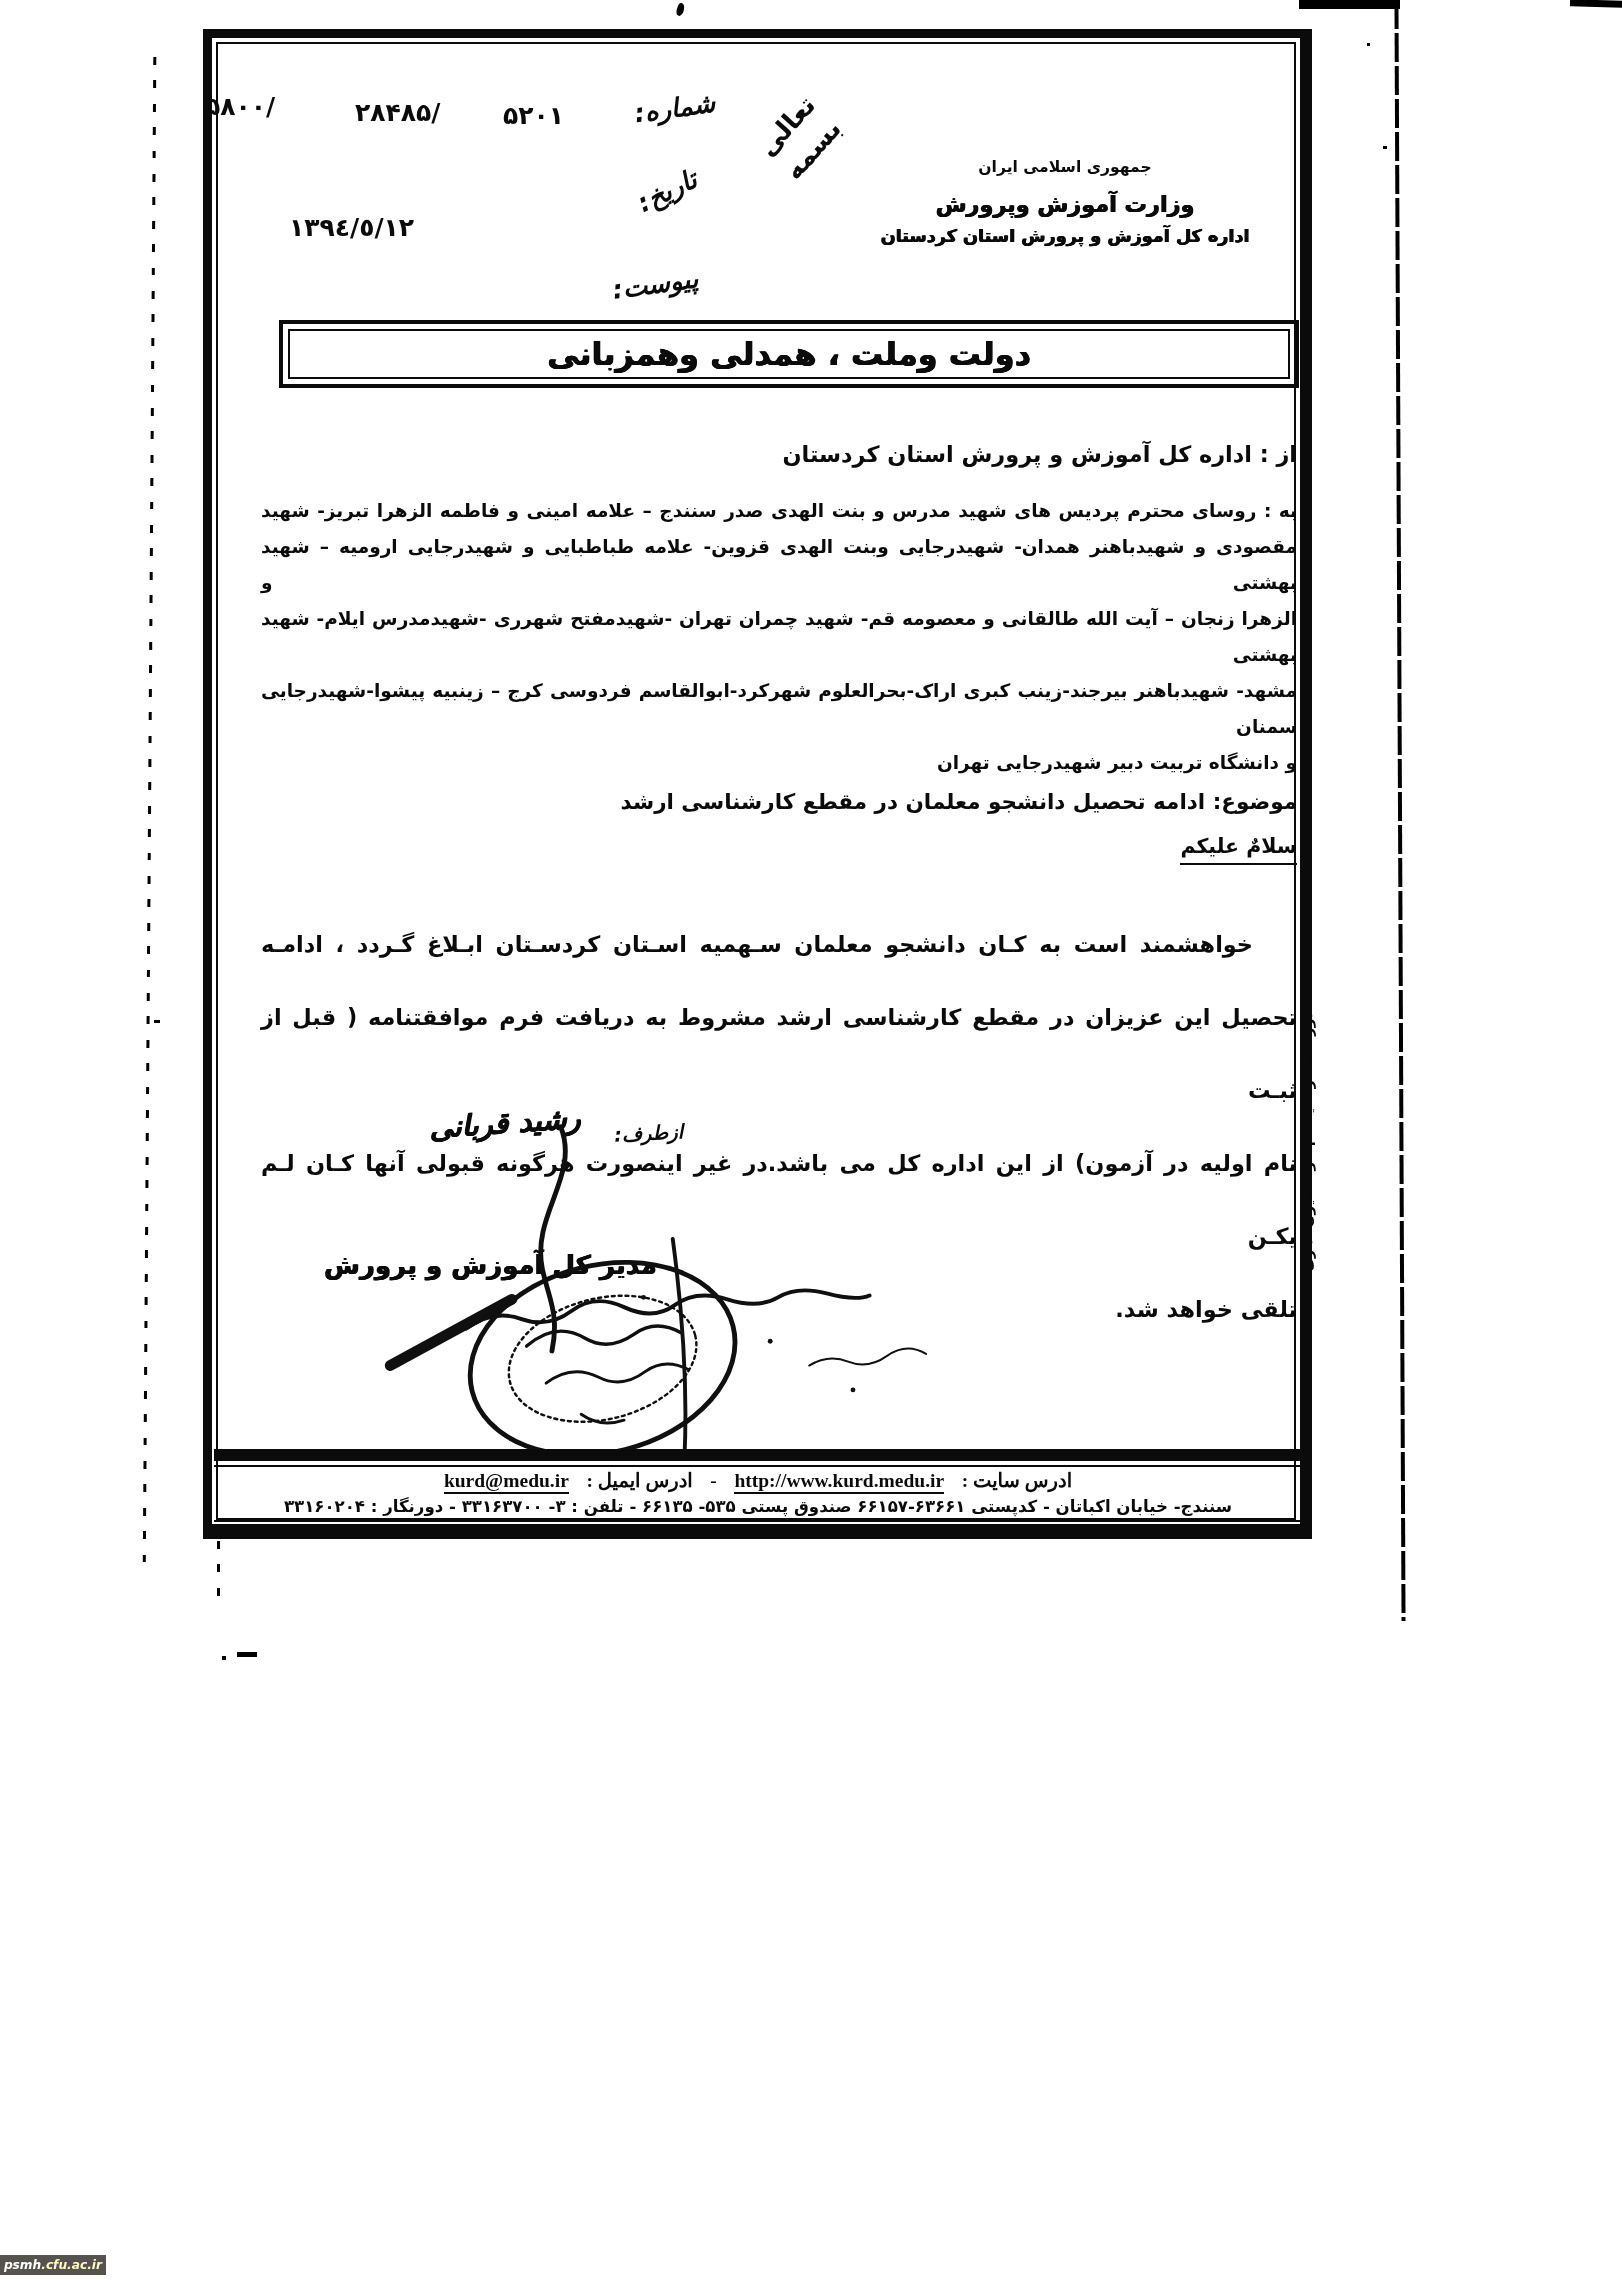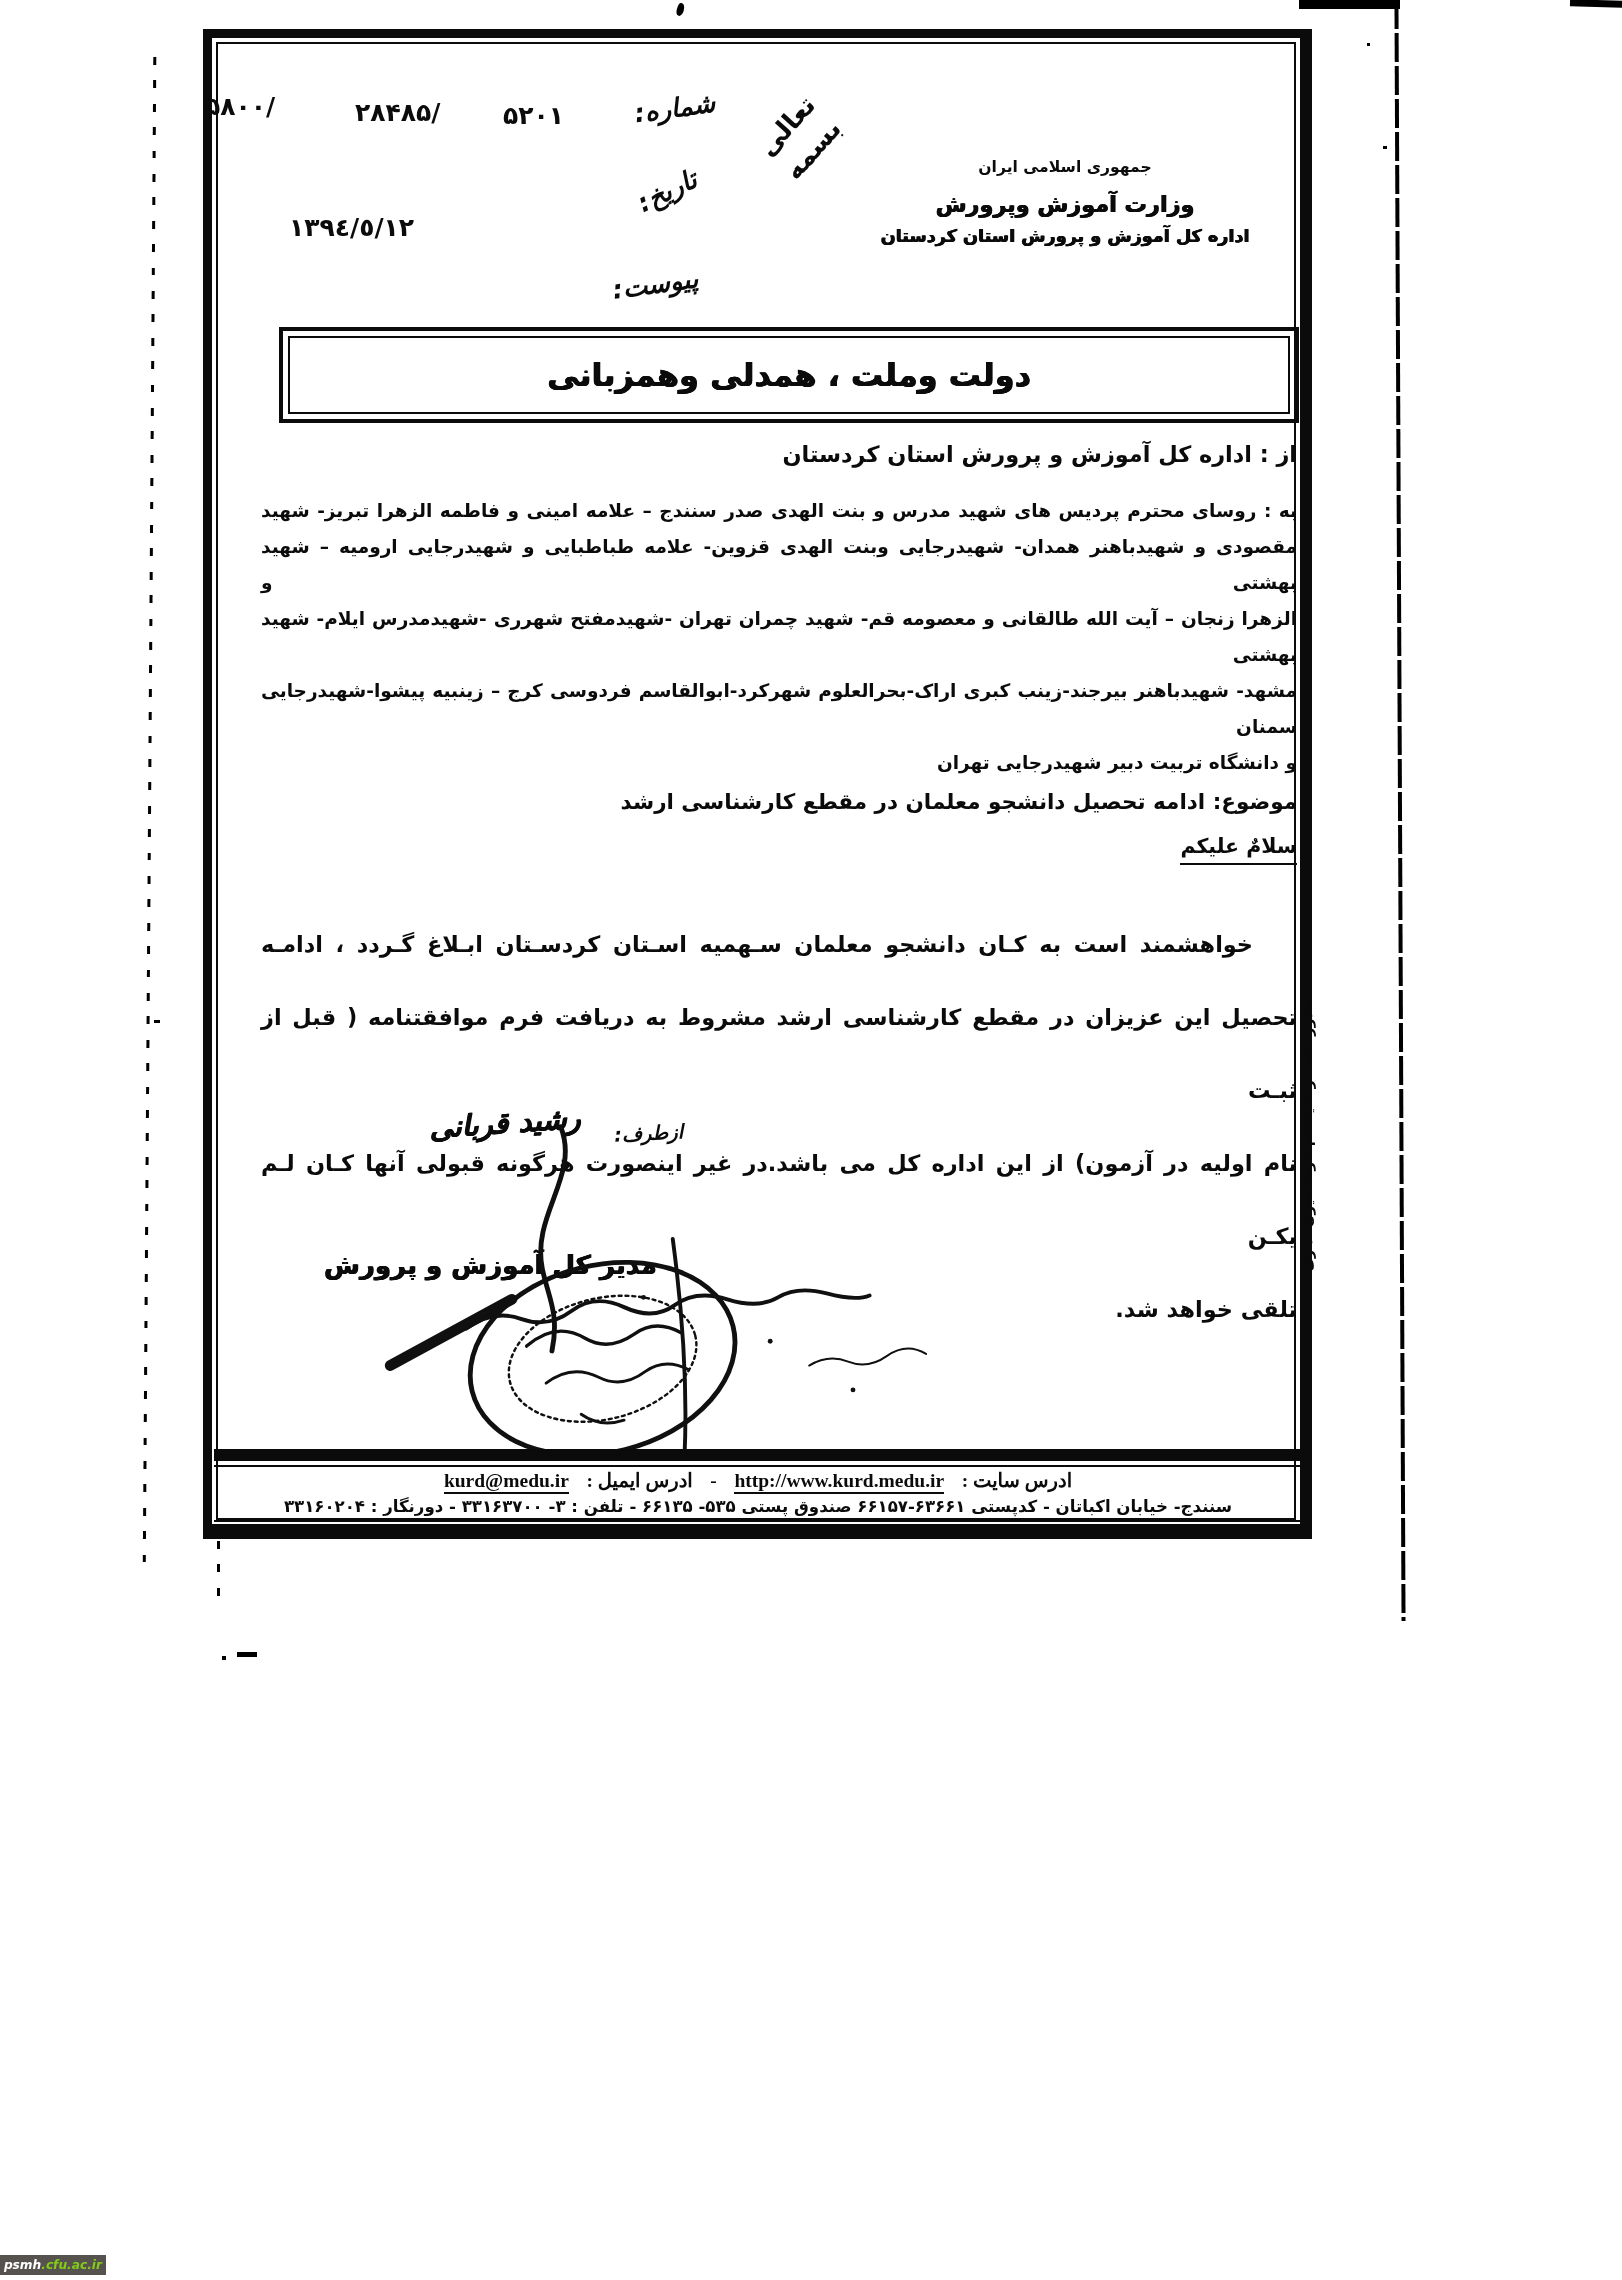--- a/index.html
+++ b/index.html
@@ -8,21 +8,21 @@
   .abs{position:absolute;}
   .fb{font-weight:bold;text-shadow:0.6px 0 currentColor,-0.4px 0 currentColor;}
   .rtl{direction:rtl;unicode-bidi:plaintext;}
   .jline{text-align:justify;text-align-last:justify;}
   .rline{}
   
   .frame{left:203px;top:29px;width:1109px;height:1510px;border:9.8px solid #0b0b0b;
          border-right-width:12.7px;border-bottom-width:15.6px;box-sizing:border-box;}
   .frame-inner{position:absolute;inset:3.9px;border:2px solid #0b0b0b;}
   
-  .banner{left:279px;top:327px;width:1020px;height:96px;border:4.9px solid #0b0b0b;box-sizing:border-box;}
+  .banner{left:279px;top:320px;width:1020px;height:68px;border:4.9px solid #0b0b0b;box-sizing:border-box;}
   .banner-inner{position:absolute;inset:4.9px;border:2px solid #0b0b0b;display:flex;align-items:center;justify-content:center;}
   .banner-text{font-size:32px;}
   
   .org{left:858px;top:158px;width:414px;text-align:center;direction:rtl;}
   .org-l1{font-size:15.6px;font-weight:bold;margin-bottom:15px;}
   .org-l2{font-size:22.4px;margin-bottom:8.8px;}
   .org-l3{font-size:17.6px;}
   .besmele{left:727px;top:103px;width:146px;text-align:center;transform:rotate(-48deg);
            font-size:26px;font-weight:bold;line-height:35px;}
   .lbl{font-style:italic;font-weight:bold;font-size:26px;}
@@ -47,21 +47,21 @@
   
   .side-note{left:1162px;top:1123px;width:293px;height:21.5px;transform:rotate(-90deg);
              direction:rtl;text-align:center;font-size:14.6px;font-weight:bold;letter-spacing:1px;}
   
   .behalf{left:614px;top:1122px;font-size:19.5px;font-weight:bold;font-style:italic;transform:rotate(-3deg);direction:rtl;}
   .signer-name{left:429px;top:1106px;font-size:29px;font-style:italic;transform:rotate(-4deg);direction:rtl;}
   .signer-title{left:324px;top:1250px;font-size:26px;direction:rtl;}
   
   .wm{left:0;top:2255px;height:17.6px;background:#56534f;color:#fff;display:flex;align-items:center;
       padding:1px 3.9px;font-size:12.2px;font-weight:bold;font-style:italic;}
-  .wm-suffix{color:#84cc16;}
+  .wm-suffix{color:#fef9c3;}
   
   .art{position:absolute;background:#000;}
   .dash-col{background:repeating-linear-gradient(180deg,#000 0 7.8px,transparent 7.8px 23.4px);}
   .rag-col{background:repeating-linear-gradient(180deg,#000 0 29px,transparent 29px 33px);}
 </style>
 </head>
 <body>
 
 <div id="canvas">
 

